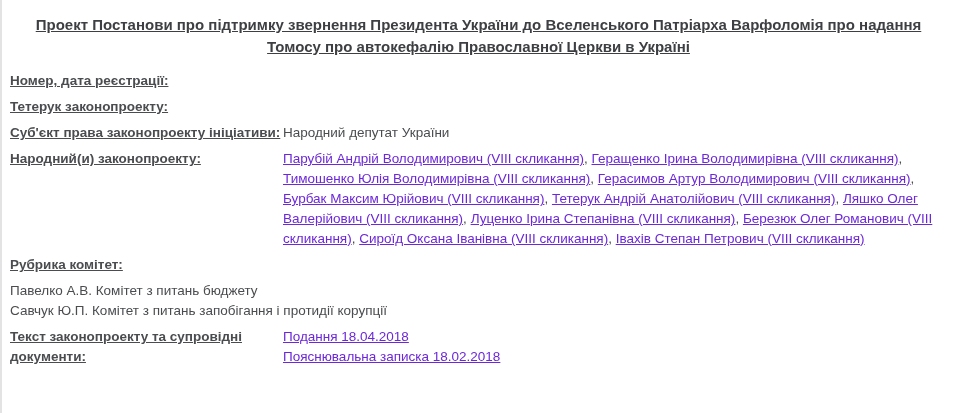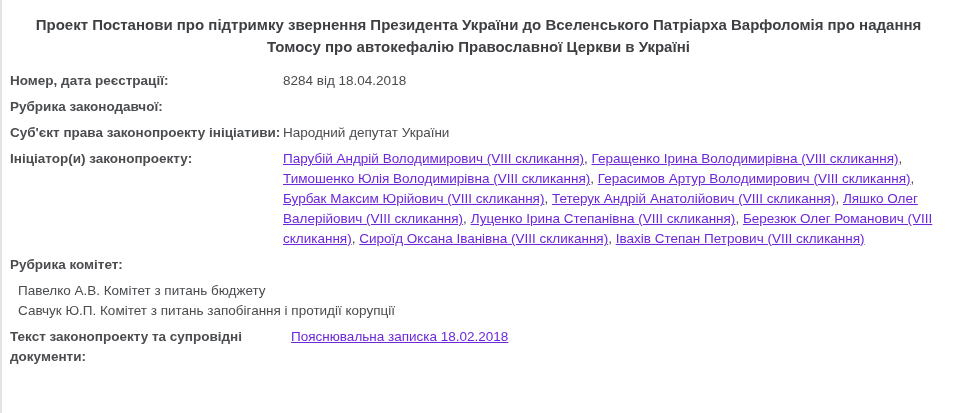--- a/index.html
+++ b/index.html
@@ -18,98 +18,99 @@
     overflow: hidden;
     background: #ffffff;
   }
   .title {
     font-size: 15px;
     font-weight: bold;
     color: #3d3f42;
     text-align: center;
     line-height: 22px;
     margin: 2px 10px 10px 12px;
+    text-decoration: underline;
   }
   .rows {
     font-size: 13.5px;
     color: #4a4c4f;
   }
   .row {
     display: flex;
     align-items: flex-start;
     padding: 3px 0;
     line-height: 20px;
   }
   .label {
     flex: 0 0 273px;
     width: 273px;
     font-weight: bold;
     color: #4a4c4f;
     box-sizing: border-box;
+    text-decoration: underline;
   }
   .value {
     flex: 1 1 auto;
     color: #4a4c4f;
   }
   a.lnk {
     color: #6d28d9;
     text-decoration: underline;
     cursor: pointer;
   }
   .sep {
     color: #4a4c4f;
     text-decoration: none;
   }
   .doc-line, .committee-line {
     line-height: 20px;
-    margin-left: 8px;
   }
 </style>
 </head>
 <body>
 
 <div class="page">
 
   <div class="title">Проект Постанови про підтримку звернення Президента України до Вселенського Патріарха Варфоломія про надання Томосу про автокефалію Православної Церкви в Україні</div>
 
   <div class="rows">
 
     <div class="row">
       <div class="label">Номер, дата реєстрації:</div>
-      <div class="value">8284 від 18.04.2018</div>
     </div>
 
 
     <div class="row">
-      <div class="label">Рубрика законодавчої:</div>
+      <div class="label">Тетерук законопроекту:</div>
     </div>
 
     <div class="row">
       <div class="label">Суб'єкт права законопроекту ініціативи:</div>
       <div class="value">Народний депутат України</div>
     </div>
 
     <div class="row">
-      <div class="label">Ініціатор(и) законопроекту:</div>
+      <div class="label">Народний(и) законопроекту:</div>
       <div class="value"><a class="lnk">Парубій Андрій Володимирович (VIII скликання)</a><span class="sep">, </span><a class="lnk">Геращенко Ірина Володимирівна (VIII скликання)</a><span class="sep">, </span><a class="lnk">Тимошенко Юлія Володимирівна (VIII скликання)</a><span class="sep">, </span><a class="lnk">Герасимов Артур Володимирович (VIII скликання)</a><span class="sep">, </span><a class="lnk">Бурбак Максим Юрійович (VIII скликання)</a><span class="sep">, </span><a class="lnk">Тетерук Андрій Анатолійович (VIII скликання)</a><span class="sep">, </span><a class="lnk">Ляшко Олег Валерійович (VIII скликання)</a><span class="sep">, </span><a class="lnk">Луценко Ірина Степанівна (VIII скликання)</a><span class="sep">, </span><a class="lnk">Березюк Олег Романович (VIII скликання)</a><span class="sep">, </span><a class="lnk">Сироїд Оксана Іванівна (VIII скликання)</a><span class="sep">, </span><a class="lnk">Івахів Степан Петрович (VIII скликання)</a></div>
     </div>
 
     <div class="row">
       <div class="label">Рубрика комітет:</div>
     </div>
 
     <div class="row">
       <div class="value">
         <div class="committee-line">Павелко А.В. Комітет з питань бюджету</div>
         <div class="committee-line">Савчук Ю.П. Комітет з питань запобігання і протидії корупції</div>
       </div>
     </div>
 
     <div class="row">
       <div class="label">Текст законопроекту та супровідні документи:</div>
       <div class="value">
+        <div class="doc-line"><a class="lnk">Подання 18.04.2018</a></div>
         <div class="doc-line"><a class="lnk">Пояснювальна записка 18.02.2018</a></div>
 
       </div>
     </div>
 
   </div>
 </div>
 
 </body></html>

